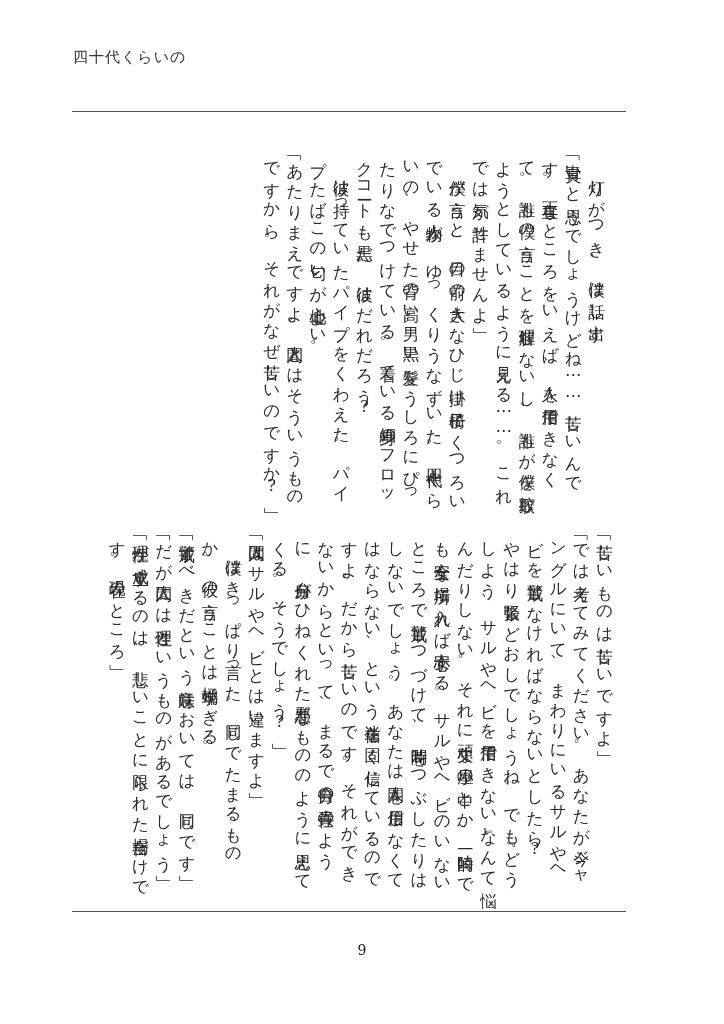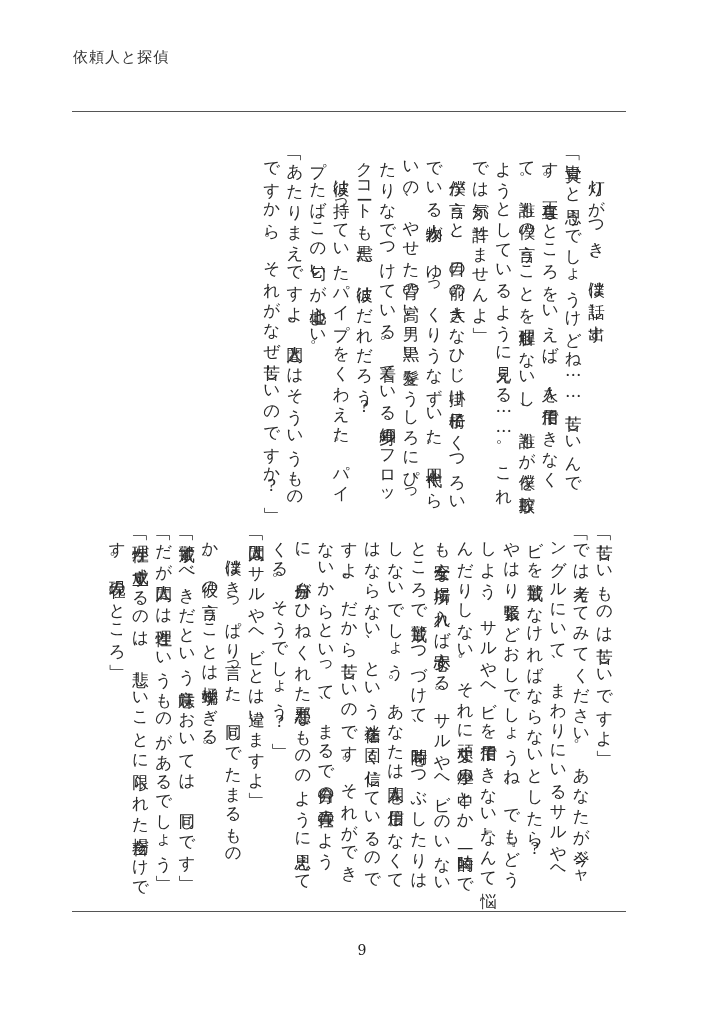--- a/index.html
+++ b/index.html
@@ -17,21 +17,21 @@
   .block.upper { right: 116px; top: 150px; height: 358px; width: 420px; }
   .block.lower { right: 108px; top: 530px; height: 360px; width: 530px; }
   .block p { margin: 0; }
   .block p.indent { text-indent: 1em; }
   .page-number { position: absolute; top: 942px; left: 0; width: 724px;
                  text-align: center; font-size: 14px; color: #222; }
 </style>
 </head>
 <body>
 
-<div class="running-head">依頼人と探偵</div>
+<div class="running-head">四十代くらいの</div>
 <div class="rule top"></div>
 
 <div class="block upper">
   <p class="indent">灯りがつき、僕は話し出す。</p>
   <p>「青臭いと思うでしょうけどね……苦しいんです。正直なところをいえば、人を信用できなくて。誰も僕の言うことを理解しないし、誰もが僕を搾取しようとしているように見える……。これでは気が許せませんよ」</p>
   <p class="indent">僕が言うと、目の前の大きなひじ掛け椅子にくつろいでいる人物が、ゆっくりうなずいた。四十代くらいの、やせた背の高い男。黒い髪をうしろにぴったりなでつけている。着ている細身のフロックコートも黒だ。彼はだれだろう?</p>
   <p class="indent">彼は持っていたパイプをくわえた。パイプたばこの匂いが心地よい。</p>
   <p>「あたりまえですよ。人間とはそういうものですから。それがなぜ苦しいのですか?」</p>
 </div>
 

